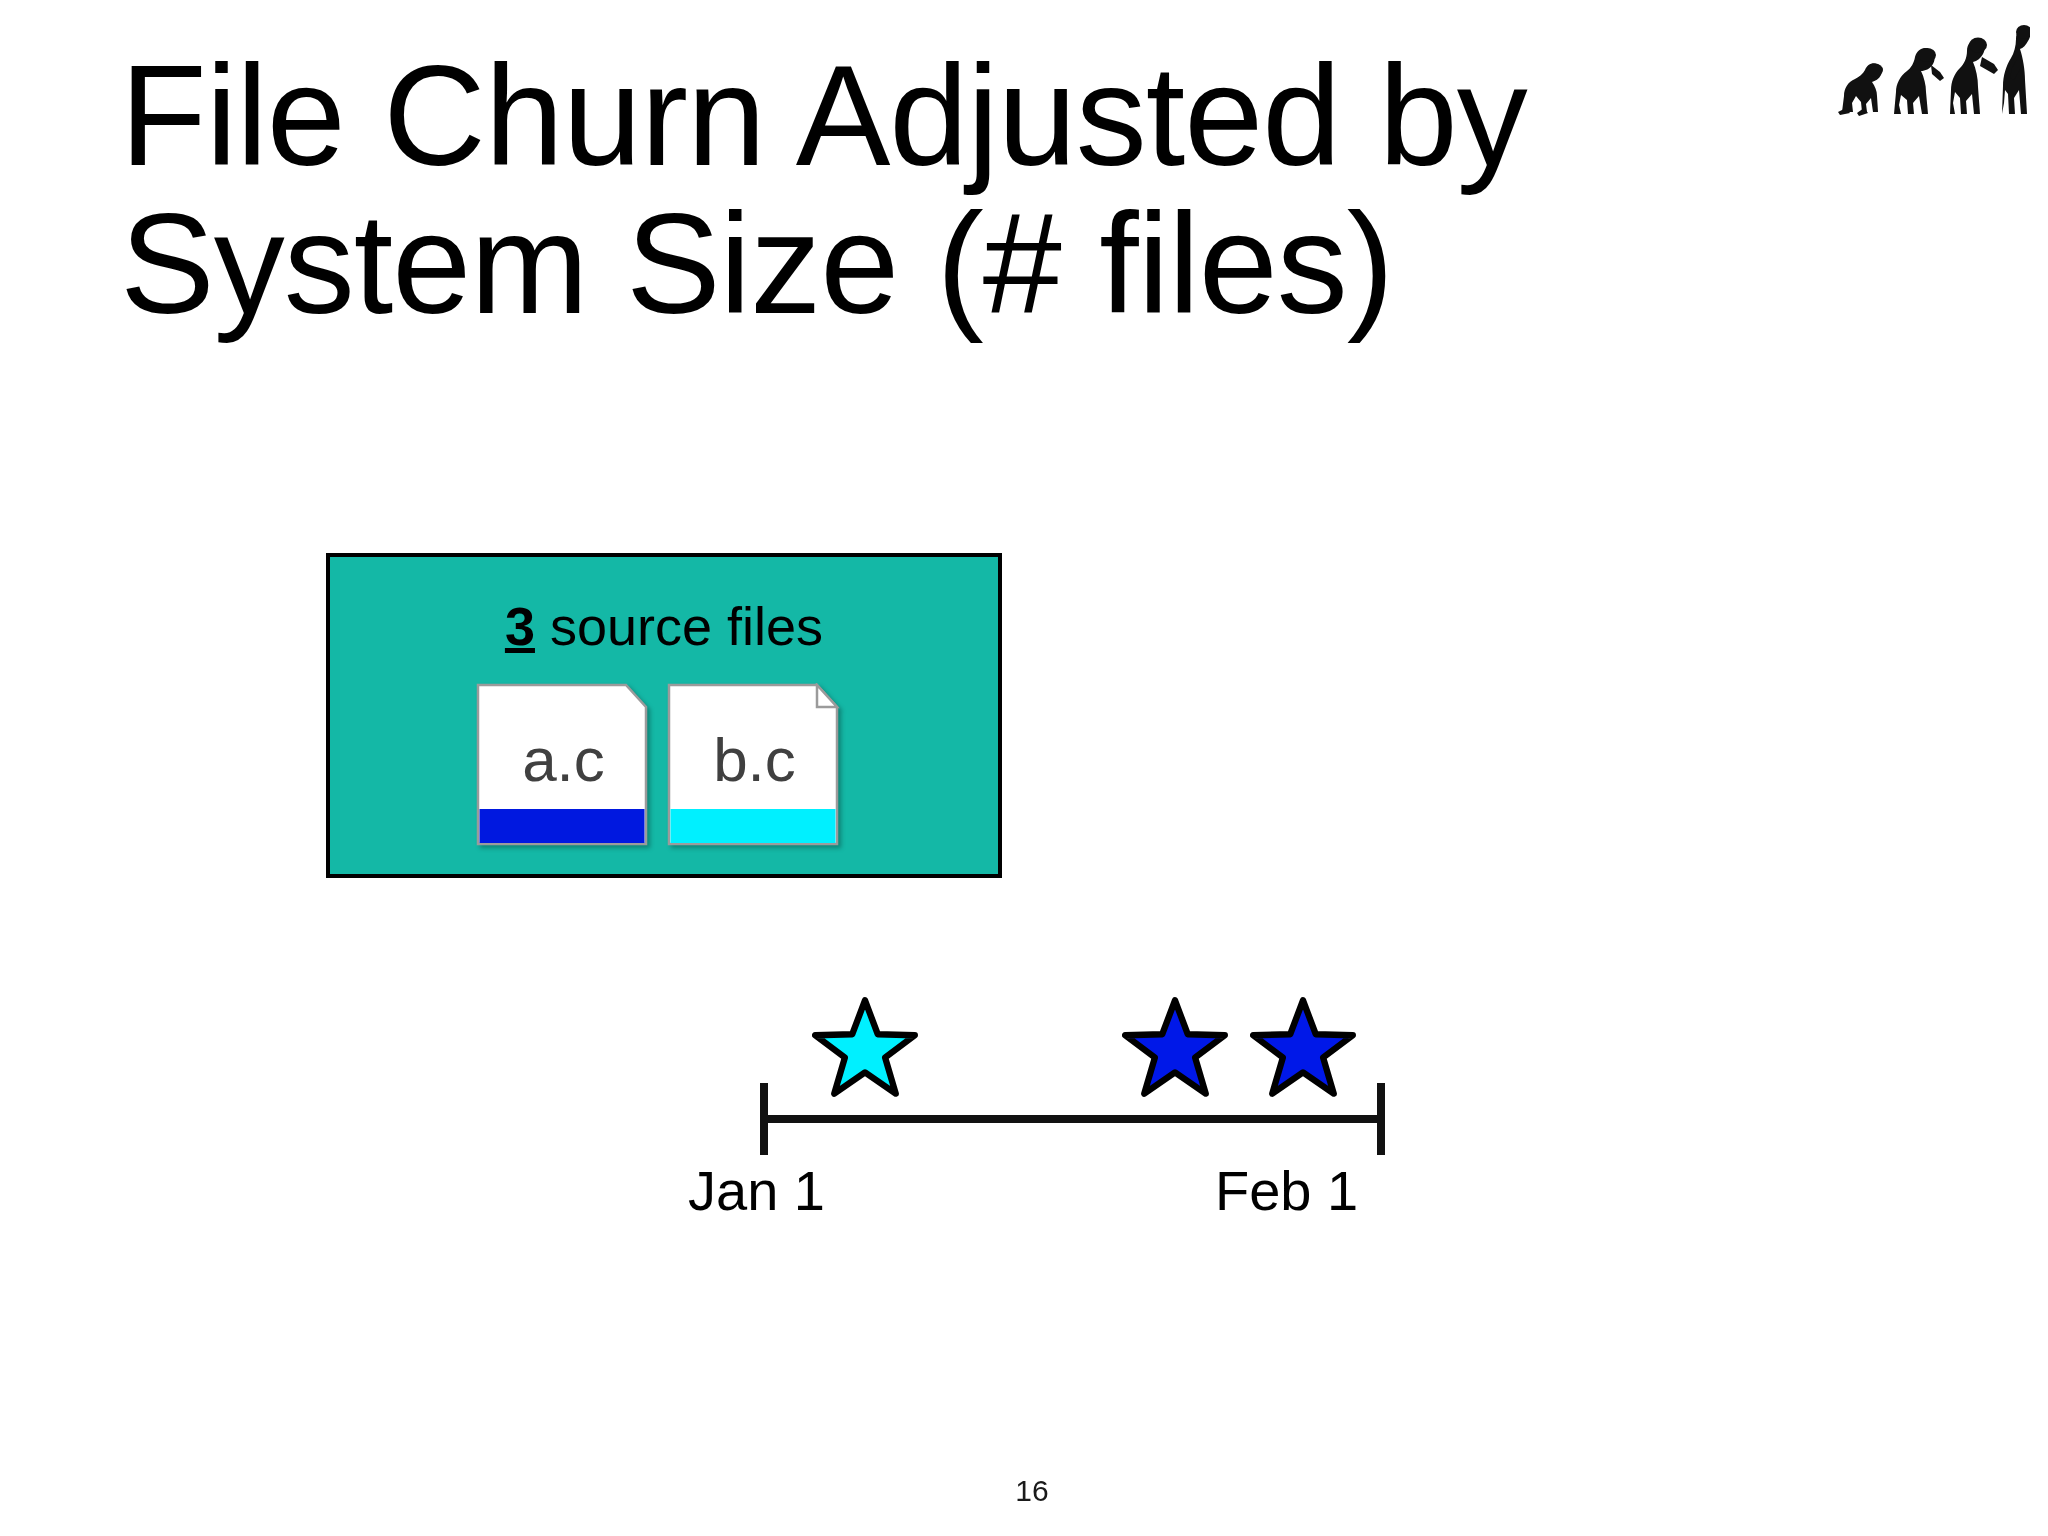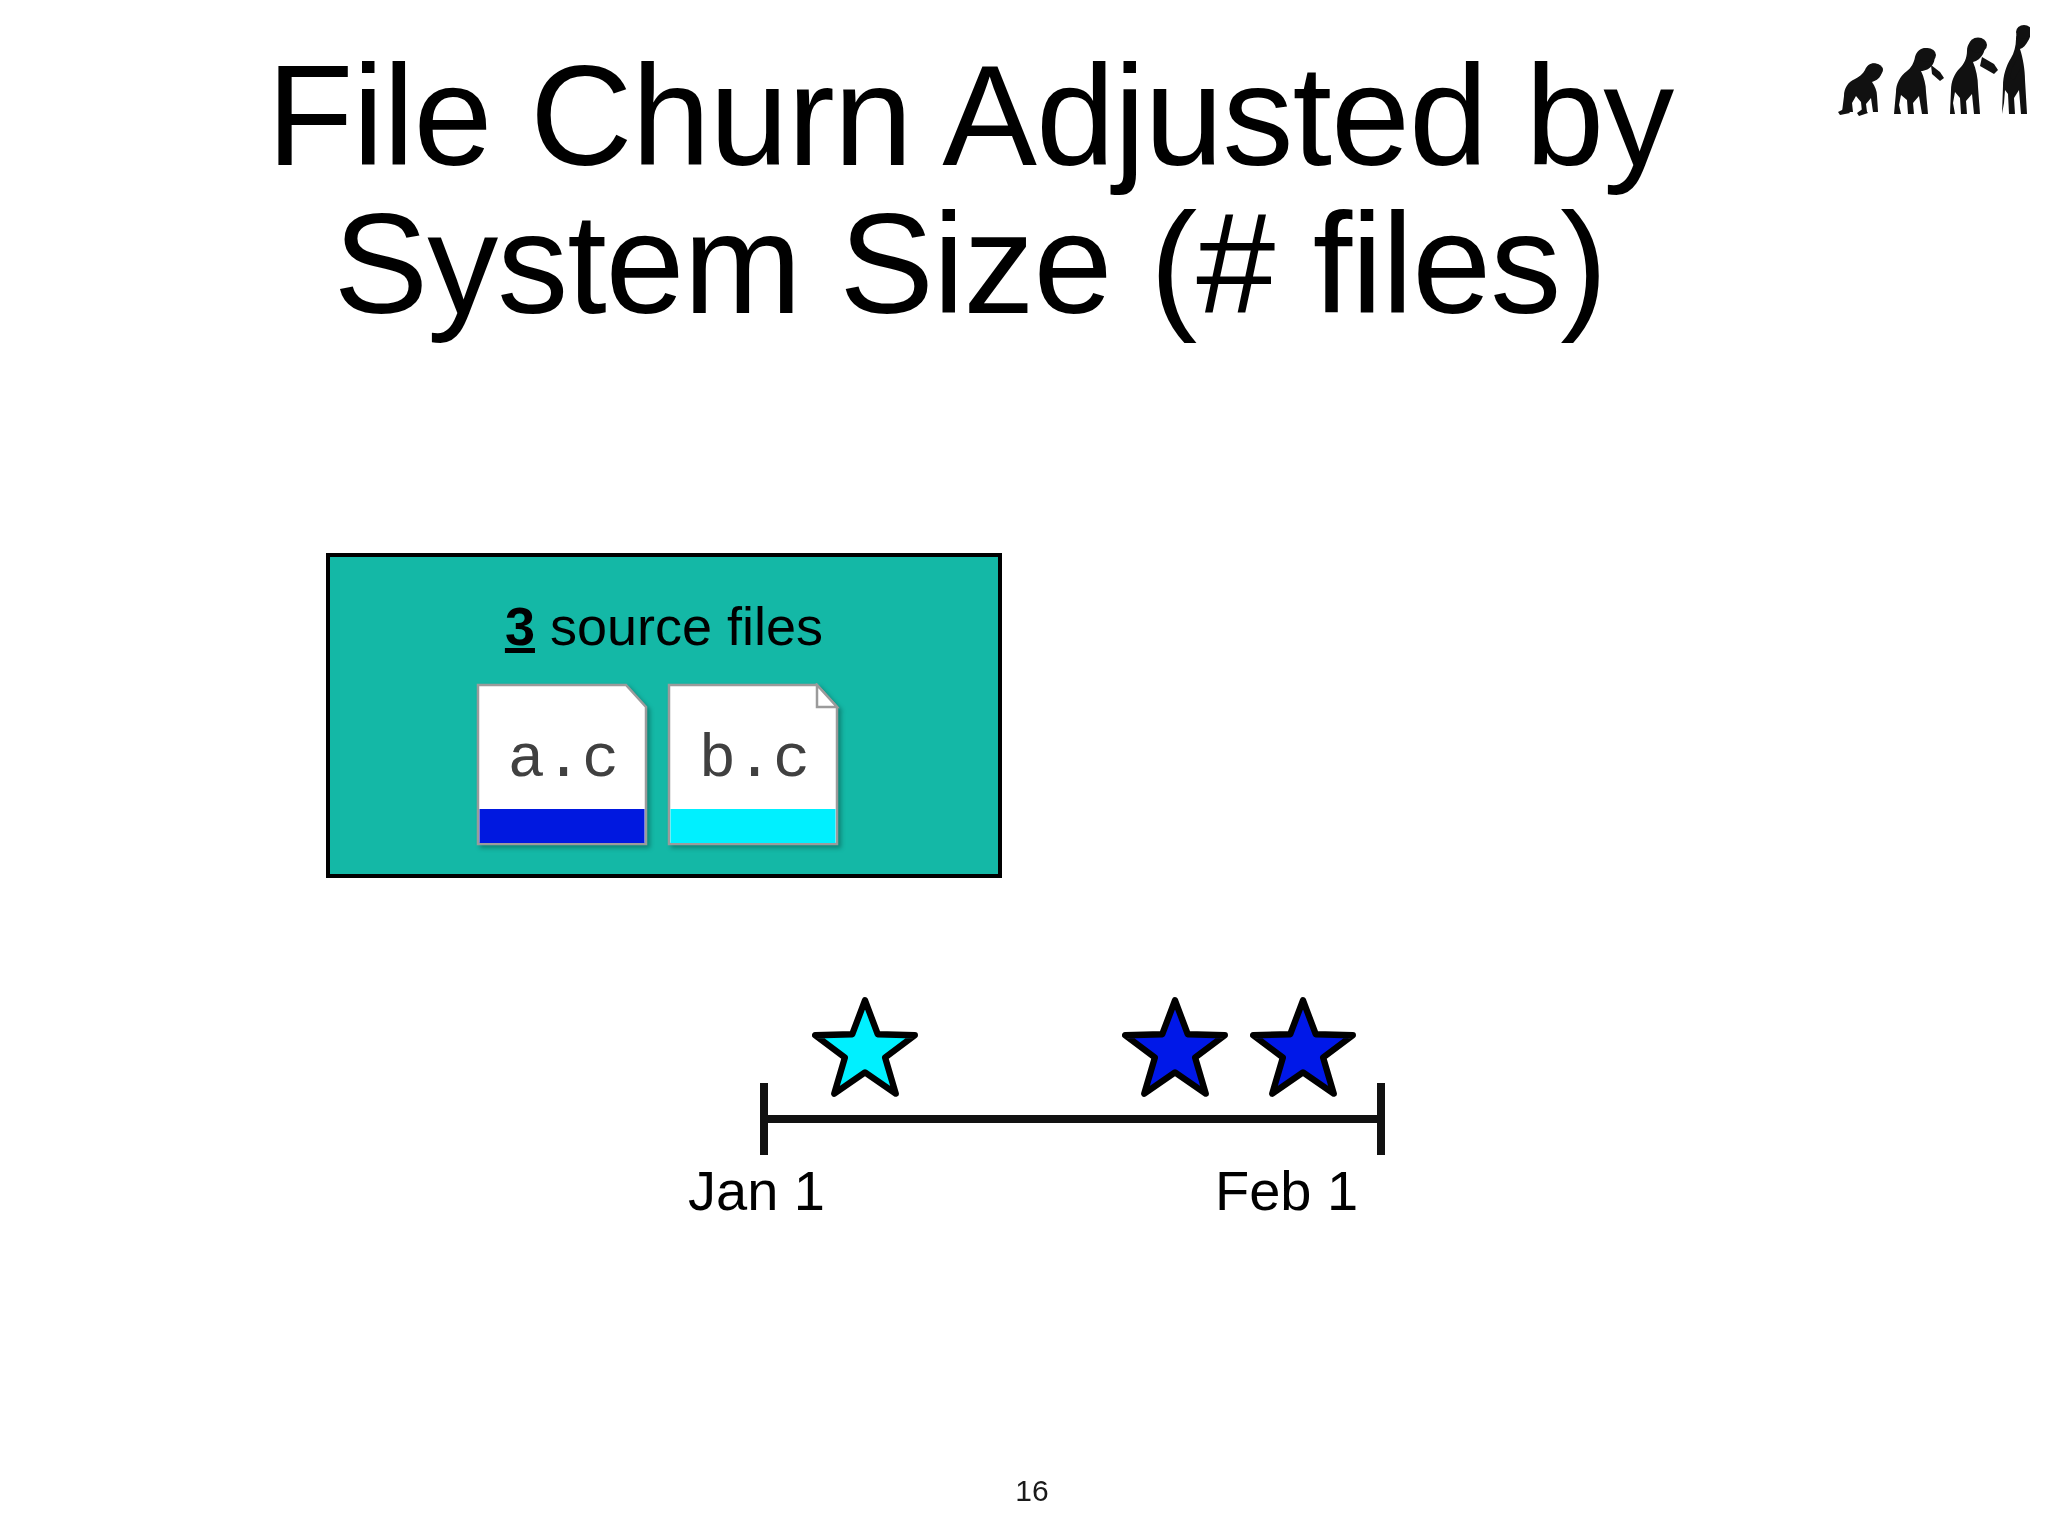--- a/index.html
+++ b/index.html
@@ -16,21 +16,20 @@
     font-family: "Liberation Sans", sans-serif;
     color: #000000;
   }
 
   
   .slide-title {
     position: absolute;
     left: 120px;
     top: 42px;
     width: 1700px;
-    text-align: center;
     font-family: "Liberation Sans", sans-serif;
     font-size: 142px;
     line-height: 1.04;
     font-weight: 400;
     letter-spacing: -1px;
     color: #000000;
     white-space: pre-line;
   }
 
   
@@ -87,21 +86,21 @@
     height: 163px;
     filter: drop-shadow(3px 3px 2px rgba(0,0,0,0.28));
   }
   .file-icon svg { display: block; width: 100%; height: 100%; }
   .file-label {
     position: absolute;
     left: 0;
     right: 10px;
     top: 46px;
     text-align: center;
-    font-family: Liberation Mono, monospace;
+    font-family: Liberation Sans, sans-serif;
     font-size: 62px;
     line-height: 1;
     color: #404040;
     pointer-events: none;
   }
 
   
   .timeline-wrap {
     position: absolute;
     left: 740px;

